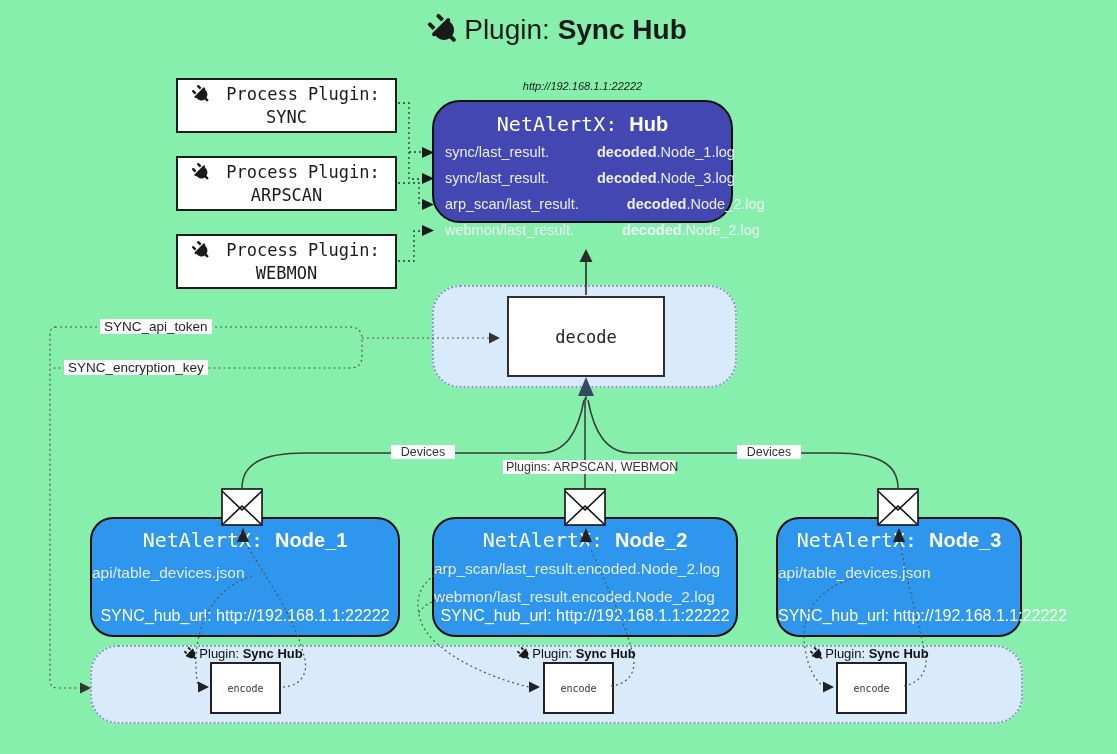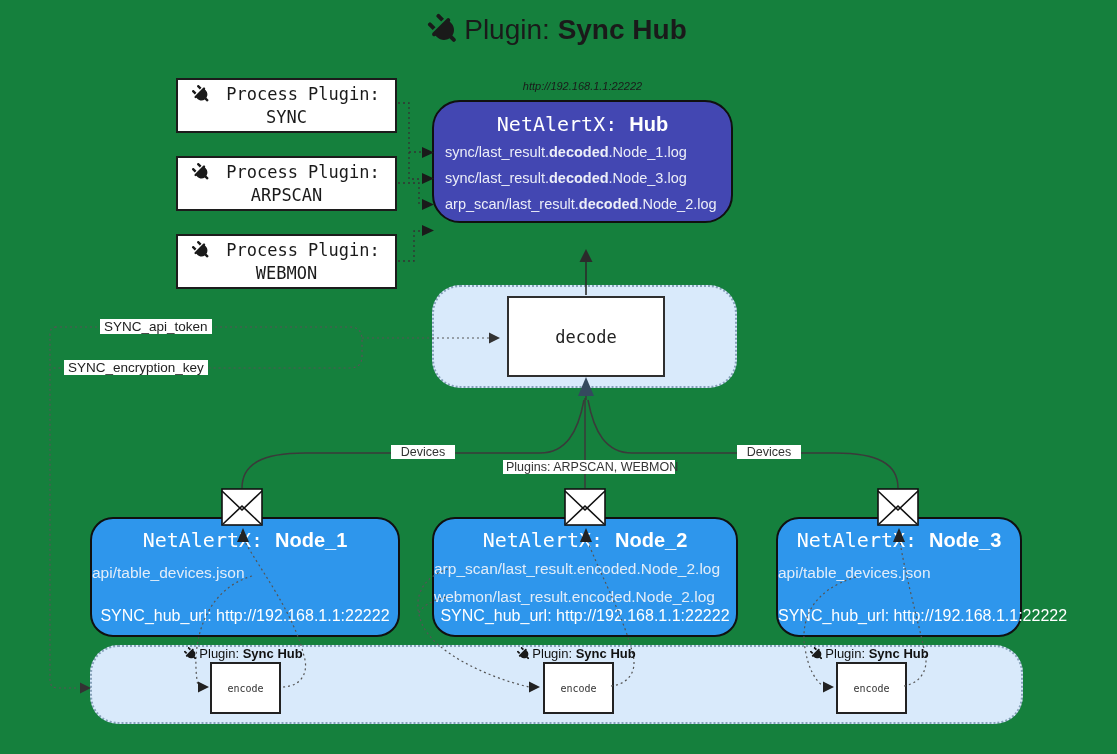--- a/index.html
+++ b/index.html
@@ -1,16 +1,16 @@
 <!DOCTYPE html>
 <html><head>
 <meta charset="utf-8">
 <style>
   html,body{margin:0;padding:0;background:#fff;}
-  .canvas{position:relative;width:1117px;height:754px;background:#15803d;overflow:hidden;
+  .canvas{position:relative;width:1117px;height:754px;background:#86efac;overflow:hidden;
           font-family:"Liberation Sans",sans-serif;color:#111;}
   .abs{position:absolute;}
   svg.layer{position:absolute;left:0;top:0;width:1117px;height:754px;pointer-events:none;z-index:5;}
   .z2{z-index:2;}
 
   
   .title{left:0;top:14px;width:1117px;display:flex;justify-content:center;align-items:center;gap:6px;font-size:28px;color:#1a1a1a;}
   .title b{font-weight:700;}
   .plug{transform:rotate(-45deg);fill:#1a1a1a;}
 
@@ -19,21 +19,21 @@
         display:flex;flex-direction:column;justify-content:center;align-items:center;
         font-family:"DejaVu Sans Mono",monospace;font-size:17px;color:#1a1a1a;line-height:1.35;}
   .proc .l1{display:flex;align-items:center;gap:16px;text-align:right;}
 
   
   .hub{left:432px;top:100px;width:301px;height:123px;background:#4347b2;border:2px solid #101010;border-radius:28px;box-sizing:border-box;color:#eceef8;}
   .hub-title{text-align:center;margin-top:10px;font-size:20px;color:#fff;}
   .hub-title .mono{font-family:"DejaVu Sans Mono",monospace;}
   .hub-title b{font-weight:700;}
   .hub-logs{margin-top:3px;padding-left:11px;font-size:14.5px;line-height:26px;white-space:nowrap;}
-  .hub-logs b{font-weight:700;}
+  .hub-logs b{font-weight:700;margin-left:48px;}
   .urltext{left:432px;top:80px;width:301px;text-align:center;font-size:11px;color:#1a1a1a;font-style:italic;}
 
   
   .dec-wrap{left:432px;top:285px;width:305px;height:103px;background:#d9eafb;border:2px dotted #84a0b8;border-radius:28px;box-sizing:border-box;}
   .dec-box{left:507px;top:296px;width:158px;height:81px;background:#fff;border:2px solid #2f2f2f;box-sizing:border-box;
            display:flex;align-items:center;justify-content:center;font-family:"DejaVu Sans Mono",monospace;font-size:17px;color:#222;}
 
   
   .lab{background:#fff;font-size:12.5px;color:#333;text-align:center;z-index:6;padding:0 3px;white-space:nowrap;}
   .key{background:#fff;font-size:13.5px;color:#222;z-index:6;padding:0 4px;white-space:nowrap;}
@@ -102,20 +102,21 @@
   <div class="abs urltext">http://192.168.1.1:22222</div>
 
   <div class="abs hub z2">
     <div class="hub-title">
       <span class="mono">NetAlertX: </span><b>Hub</b>
     </div>
     <div class="hub-logs">
       <div><span>sync/last_result.</span><b>decoded</b><span>.Node_1.log</span></div>
       <div><span>sync/last_result.</span><b>decoded</b><span>.Node_3.log</span></div>
       <div><span>arp_scan/last_result.</span><b>decoded</b><span>.Node_2.log</span></div>
+      <div><span>webmon/last_result.</span><b>decoded</b><span>.Node_2.log</span></div>
     </div>
   </div>
 
   <div class="abs dec-wrap z2"></div>
   <div class="abs dec-box z2">decode</div>
 
   <div class="abs key" style="left:100px;top:319px">SYNC_api_token</div>
   <div class="abs key" style="left:64px;top:360px">SYNC_encryption_key</div>
 
   <div class="abs lab" style="left:391px;top:445px;width:58px">Devices</div>

